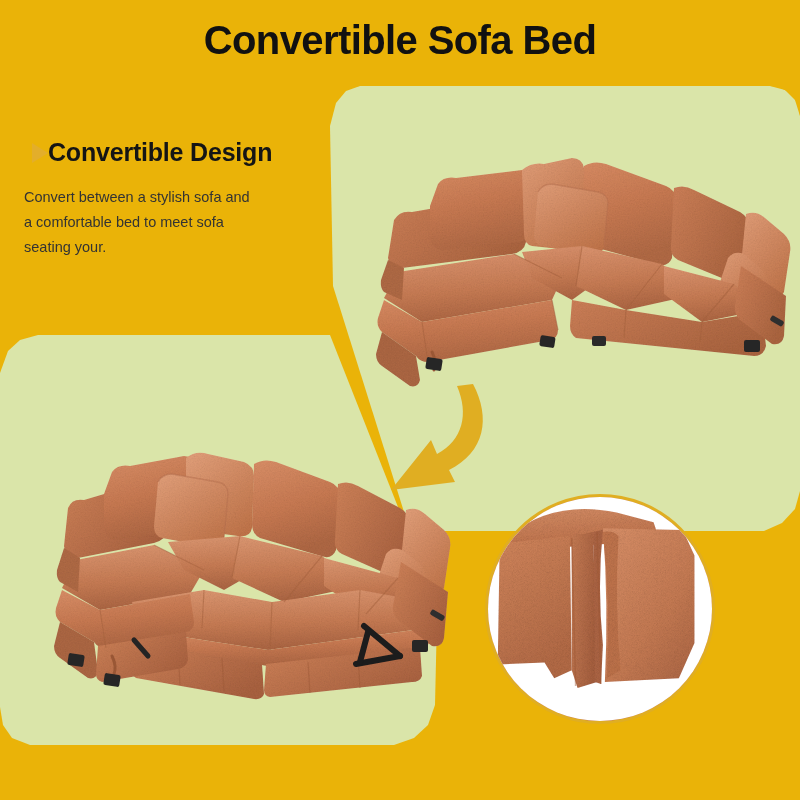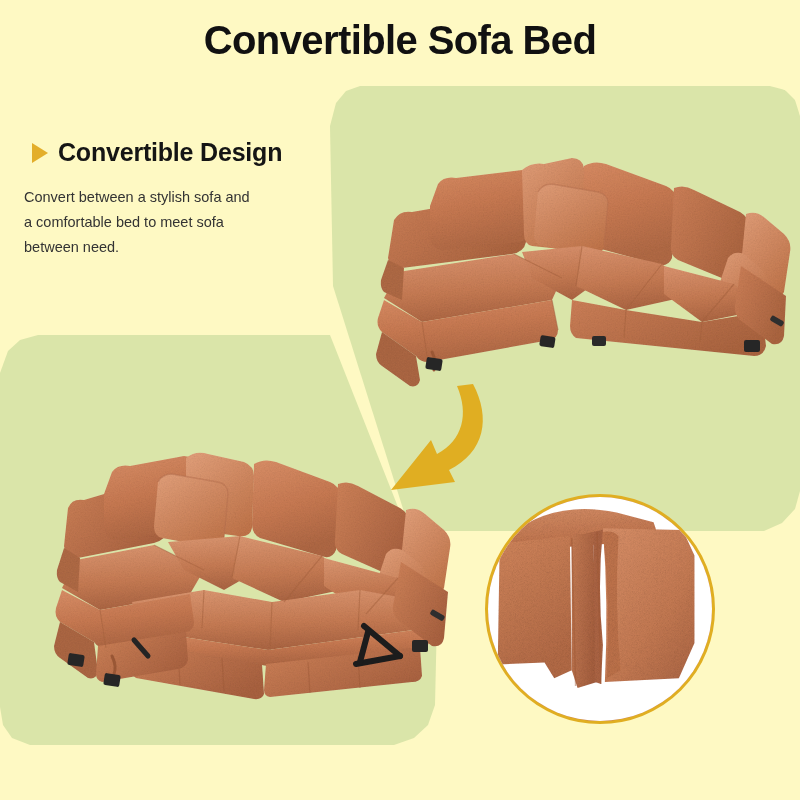--- a/index.html
+++ b/index.html
@@ -4,41 +4,41 @@
 <title>Convertible Sofa Bed</title>
 <style>
   html,body{margin:0;padding:0;}
   body{
     width:800px;height:800px;
     background:#ffffff;
     font-family:"Liberation Sans", sans-serif;
     overflow:hidden;
     position:relative;
   }
-  #root{position:relative;width:800px;height:800px;overflow:hidden;background:#fef9c3;}
+  #root{position:relative;width:800px;height:800px;overflow:hidden;background:#eab308;}
 
   
   .page-title{
     position:absolute;
     left:0;top:18px;width:800px;
     text-align:center;
     font-size:40px;
     font-weight:bold;
     color:#111111;
     letter-spacing:-0.6px;
     line-height:1.1;
   }
 
   
   .feature-block{
     position:absolute;
     left:24px;top:138px;width:320px;
   }
   .feature-head{
-    display:flex;align-items:center;gap:10px;
+    display:flex;align-items:center;
     margin-bottom:18px;
     padding-left:8px;
   }
   .bullet-tri{
     width:0;height:0;
     border-top:10px solid transparent;
     border-bottom:10px solid transparent;
     border-left:16px solid #E3AE2A;
     flex:0 0 auto;
   }
@@ -103,21 +103,21 @@
   <div class="green-bot"></div>
 
   <div class="feature-block">
     <div class="feature-head">
       <span class="bullet-tri"></span>
       <span class="feature-title">Convertible Design</span>
     </div>
     <div class="feature-body">
       <div>Convert between a stylish sofa and</div>
       <div>a comfortable bed to meet sofa</div>
-      <div>between need.</div>
+      <div>seating your.</div>
     </div>
   </div>
 
   <div class="sofa-top">
     <svg viewBox="0 0 480 240" width="480" height="240" xmlns="http://www.w3.org/2000/svg">
       <defs>
         <linearGradient id="fabA" x1="0" y1="0" x2="0.3" y2="1">
           <stop offset="0" stop-color="#D98C63"></stop>
           <stop offset="0.5" stop-color="#C97A52"></stop>
           <stop offset="1" stop-color="#B26A45"></stop>

